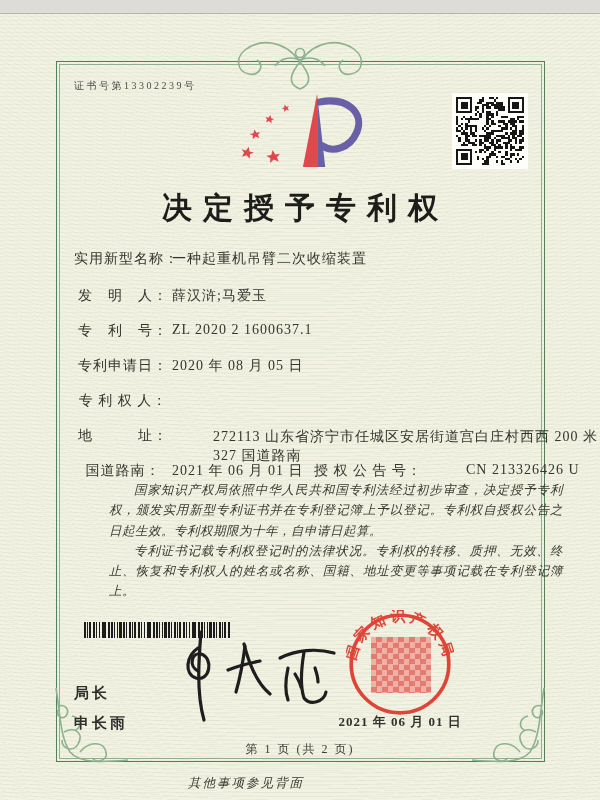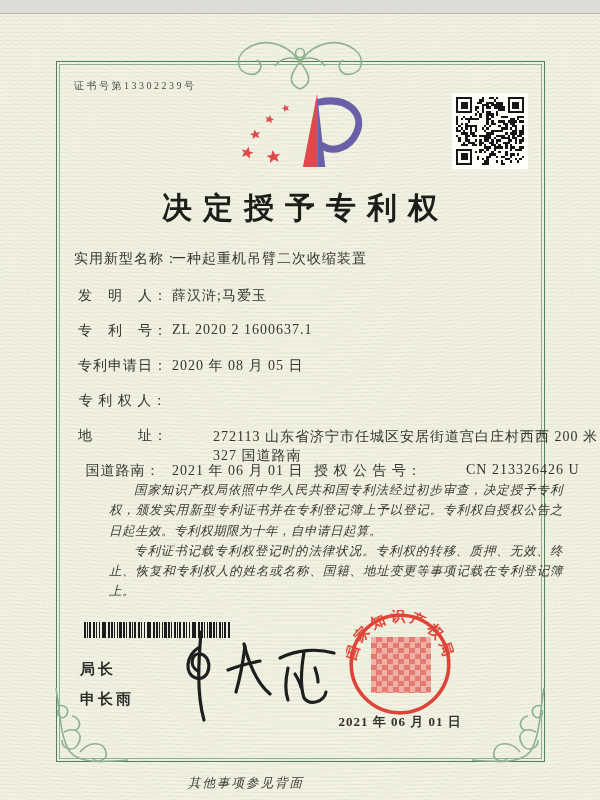--- a/index.html
+++ b/index.html
@@ -51,23 +51,23 @@
   }
   .paras p{margin:0;text-indent:2em;}
   .barcode{
     position:absolute;left:84px;top:608px;width:146px;height:16px;
     background:
       repeating-linear-gradient(90deg,#1c1c1c 0 1px,rgba(0,0,0,0) 1px 3px),
       repeating-linear-gradient(90deg,#1c1c1c 0 2px,rgba(0,0,0,0) 2px 9px),
       repeating-linear-gradient(90deg,#1c1c1c 0 1px,rgba(0,0,0,0) 1px 5px);
   }
   .officer-title,.officer-name{
-    position:absolute;left:80px;
+    position:absolute;left:74px;
     font-family:Liberation Sans, sans-serif;
-    font-weight:700;font-size:15px;color:#2e2e2a;letter-spacing:3px;
+    font-weight:700;font-size:15px;color:#2e2e2a;letter-spacing:3px;margin-top:24px;
   }
   .officer-title{top:646px;}
   .officer-name{top:676px;}
   .signature{position:absolute;left:168px;top:612px;width:180px;height:100px;}
   .seal{position:absolute;left:346px;top:596px;width:108px;height:108px;}
   .seal svg{position:absolute;inset:0;}
   .mosaic{
     position:absolute;left:25px;top:27px;width:60px;height:56px;
     background:repeating-conic-gradient(rgba(226,103,94,0.85) 0% 25%, rgba(240,162,152,0.8) 0% 50%) 0 0/11px 11px;
   }
@@ -505,15 +505,16 @@
       <circle cx="52" cy="52" r="47" fill="none" stroke="#de4538" stroke-width="3.5"></circle>
       <path id="sealArc" d="M 13,72 A 43,43 0 1 1 91,72" fill="none"></path>
       <text fill="#de4538" font-size="14" font-weight="700" letter-spacing="4" text-anchor="middle">
         <textPath href="#sealArc" startOffset="50%">国家知识产权局</textPath>
       </text>
     </svg>
     <div class="mosaic"></div>
   </div>
   <div class="seal-date">2021 年 06 月 01 日</div>
 
+  <div class="page-indicator">第 1 页 (共 2 页)</div>
   <div class="back-note">其他事项参见背面</div>
 
 </div>
 
 </body></html>

